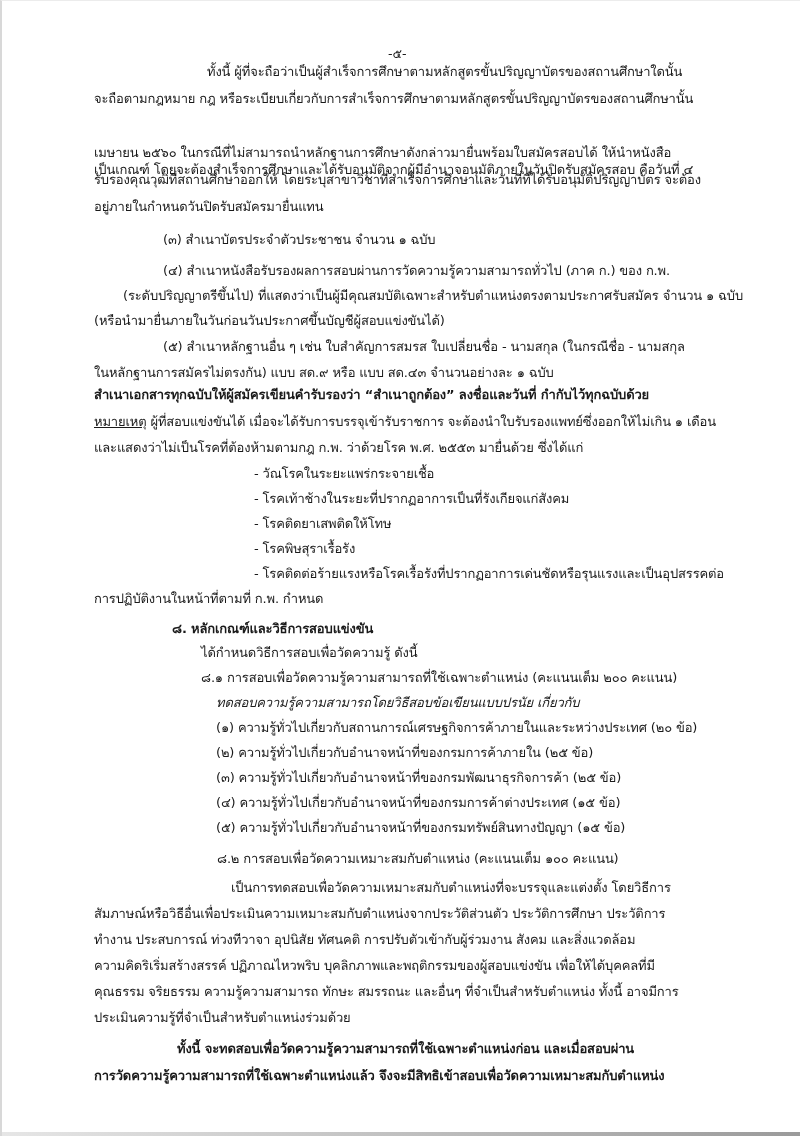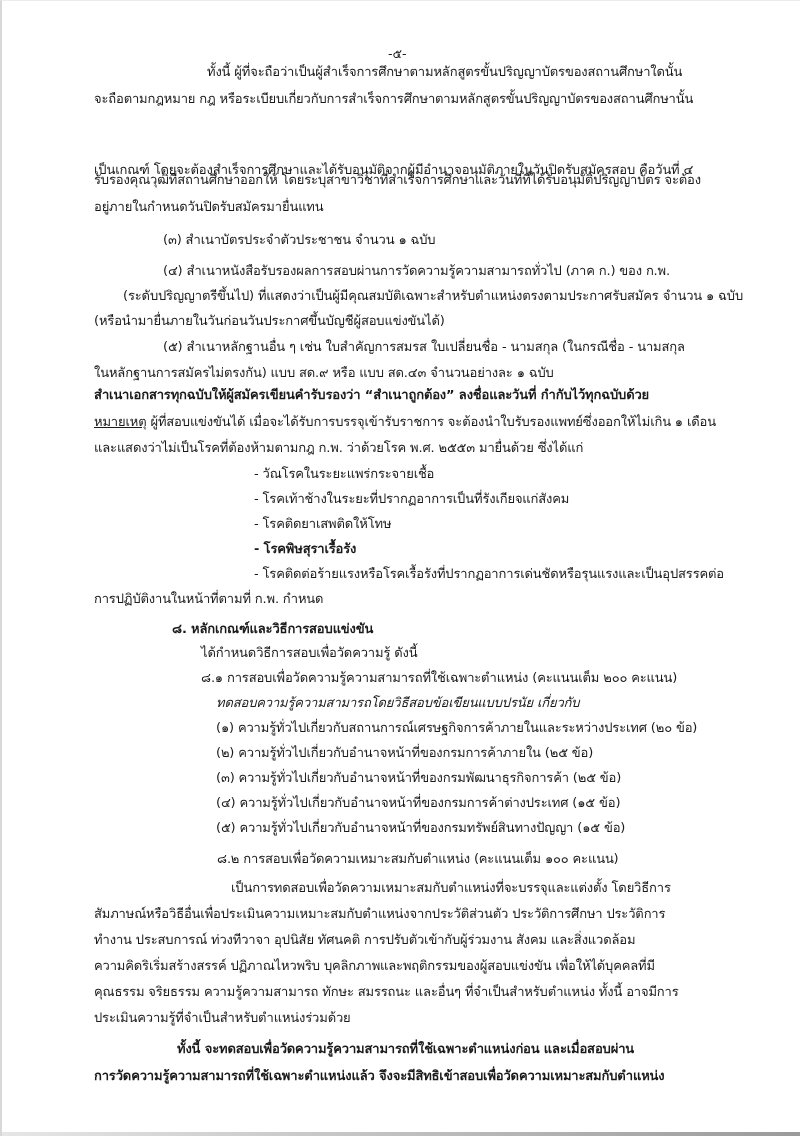--- a/index.html
+++ b/index.html
@@ -49,20 +49,21 @@
 </head>
 <body>
 
 <div class="page">
 
   <div class="pnum">-๕-</div>
 
   <div class="line" style="left:205px; top:62px;">ทั้งนี้ ผู้ที่จะถือว่าเป็นผู้สำเร็จการศึกษาตามหลักสูตรขั้นปริญญาบัตรของสถานศึกษาใดนั้น</div>
   <div class="line" style="left:92px; top:89px;">จะถือตามกฎหมาย กฎ หรือระเบียบเกี่ยวกับการสำเร็จการศึกษาตามหลักสูตรขั้นปริญญาบัตรของสถานศึกษานั้น</div>
   <div class="line" style="left:92px; top:116px;margin-top:44px;">เป็นเกณฑ์ โดยจะต้องสำเร็จการศึกษาและได้รับอนุมัติจากผู้มีอำนาจอนุมัติภายในวันปิดรับสมัครสอบ คือวันที่ ๔</div>
+  <div class="line" style="left:92px; top:143px;">เมษายน ๒๕๖๐ ในกรณีที่ไม่สามารถนำหลักฐานการศึกษาดังกล่าวมายื่นพร้อมใบสมัครสอบได้ ให้นำหนังสือ</div>
   <div class="line" style="left:92px; top:170px;">รับรองคุณวุฒิที่สถานศึกษาออกให้ โดยระบุสาขาวิชาที่สำเร็จการศึกษาและวันที่ที่ได้รับอนุมัติปริญญาบัตร จะต้อง</div>
   <div class="line" style="left:92px; top:197px;">อยู่ภายในกำหนดวันปิดรับสมัครมายื่นแทน</div>
 
   <div class="line" style="left:161px; top:230px;">(๓) สำเนาบัตรประจำตัวประชาชน จำนวน ๑ ฉบับ</div>
 
   <div class="line" style="left:161px; top:261px;">(๔) สำเนาหนังสือรับรองผลการสอบผ่านการวัดความรู้ความสามารถทั่วไป (ภาค ก.) ของ ก.พ.</div>
   <div class="line" style="left:92px; top:286px;margin-left:29px;">(ระดับปริญญาตรีขึ้นไป) ที่แสดงว่าเป็นผู้มีคุณสมบัติเฉพาะสำหรับตำแหน่งตรงตามประกาศรับสมัคร  จำนวน ๑ ฉบับ</div>
   <div class="line" style="left:92px; top:311px;">(หรือนำมายื่นภายในวันก่อนวันประกาศขึ้นบัญชีผู้สอบแข่งขันได้)</div>
 
   <div class="line" style="left:161px; top:337px;">(๕) สำเนาหลักฐานอื่น ๆ เช่น ใบสำคัญการสมรส ใบเปลี่ยนชื่อ - นามสกุล (ในกรณีชื่อ - นามสกุล</div>
@@ -71,21 +72,21 @@
   <div class="line bold" style="left:92px; top:385px;">สำเนาเอกสารทุกฉบับให้ผู้สมัครเขียนคำรับรองว่า “สำเนาถูกต้อง” ลงชื่อและวันที่ กำกับไว้ทุกฉบับด้วย</div>
 
   <div class="line" style="left:92px; top:412px;">
     <span class="underline">หมายเหตุ</span><span> ผู้ที่สอบแข่งขันได้ เมื่อจะได้รับการบรรจุเข้ารับราชการ จะต้องนำใบรับรองแพทย์ซึ่งออกให้ไม่เกิน ๑ เดือน</span>
   </div>
   <div class="line" style="left:92px; top:438px;">และแสดงว่าไม่เป็นโรคที่ต้องห้ามตามกฎ ก.พ. ว่าด้วยโรค พ.ศ. ๒๕๕๓ มายื่นด้วย ซึ่งได้แก่</div>
 
   <div class="line" style="left:252px; top:464px;">- วัณโรคในระยะแพร่กระจายเชื้อ</div>
   <div class="line" style="left:252px; top:489px;">- โรคเท้าช้างในระยะที่ปรากฏอาการเป็นที่รังเกียจแก่สังคม</div>
   <div class="line" style="left:252px; top:514px;">- โรคติดยาเสพติดให้โทษ</div>
-  <div class="line" style="left:252px; top:539px;font-weight:bold;">- โรคพิษสุราเรื้อรัง</div>
+  <div class="line" style="left:252px; top:539px;">- โรคพิษสุราเรื้อรัง</div>
   <div class="line" style="left:252px; top:564px;">- โรคติดต่อร้ายแรงหรือโรคเรื้อรังที่ปรากฏอาการเด่นชัดหรือรุนแรงและเป็นอุปสรรคต่อ</div>
   <div class="line" style="left:92px; top:589px;">การปฏิบัติงานในหน้าที่ตามที่ ก.พ. กำหนด</div>
 
   <div class="line bold" style="left:170px; top:619px;">๘. หลักเกณฑ์และวิธีการสอบแข่งขัน</div>
   <div class="line" style="left:199px; top:643px;">ได้กำหนดวิธีการสอบเพื่อวัดความรู้ ดังนี้</div>
 
   <div class="line" style="left:199px; top:668px;">๘.๑ การสอบเพื่อวัดความรู้ความสามารถที่ใช้เฉพาะตำแหน่ง (คะแนนเต็ม ๒๐๐ คะแนน)</div>
   <div class="line" style="left:214px; top:693px;font-style:italic;">ทดสอบความรู้ความสามารถโดยวิธีสอบข้อเขียนแบบปรนัย เกี่ยวกับ</div>
   <div class="line" style="left:214px; top:718px;">(๑) ความรู้ทั่วไปเกี่ยวกับสถานการณ์เศรษฐกิจการค้าภายในและระหว่างประเทศ (๒๐ ข้อ)</div>
   <div class="line" style="left:214px; top:743px;">(๒) ความรู้ทั่วไปเกี่ยวกับอำนาจหน้าที่ของกรมการค้าภายใน (๒๕ ข้อ)</div>

